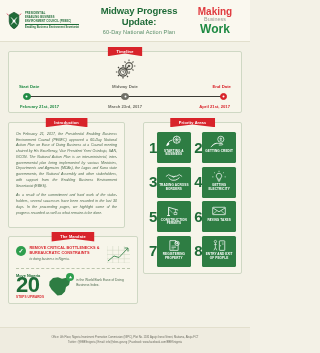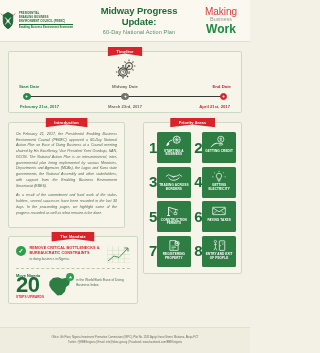--- a/index.html
+++ b/index.html
@@ -11,21 +11,21 @@
     position: relative;
     overflow: hidden;
   }
 
   
   .header {
     height: 42px;
     background: #faf8ef;
     display: flex;
     align-items: center;
-    padding: 0 0;
+    padding: 0 6px;
     border-bottom: 1px solid #e2dfcd;
     position: relative;
   }
   .logo-block { display: flex; align-items: center; gap: 3px; width: 86px; }
   .coat {
     width: 16px; height: 20px; flex: none;
     display: flex; align-items: center; justify-content: center;
   }
   .logo-lines { display: flex; flex-direction: column; gap: 0.5px; }
   .logo-lines span {
@@ -41,21 +41,21 @@
   .header-title { flex: 1; text-align: center; padding: 0 2px; }
   .header-title h1 {
     font-size: 9.5px; color: #1f6b38; font-weight: bold;
     letter-spacing: -.1px; line-height: 1.1;
   }
   .header-title h2 {
     font-size: 5.6px; color: #5b8f6b; font-weight: normal;
     margin-top: 2px; letter-spacing: .1px;
   }
   .mbw { width: 58px; text-align: center; line-height: 1; }
-  .mbw .m1 { font-size: 10px; color: #e03a3e; font-weight: normal; display: block; }
+  .mbw .m1 { font-size: 10px; color: #e03a3e; font-weight: bold; display: block; }
   .mbw .m2 { font-size: 5.4px; color: #9b9b93; display: block; margin: .3px 0; }
   .mbw .m3 { font-size: 12px; color: #1f8a43; font-weight: bold; display: block; }
 
   
   .panel {
     background: #f7f5ea;
     border: .8px solid #cfd8c4;
     border-radius: 2px;
     position: relative;
   }

